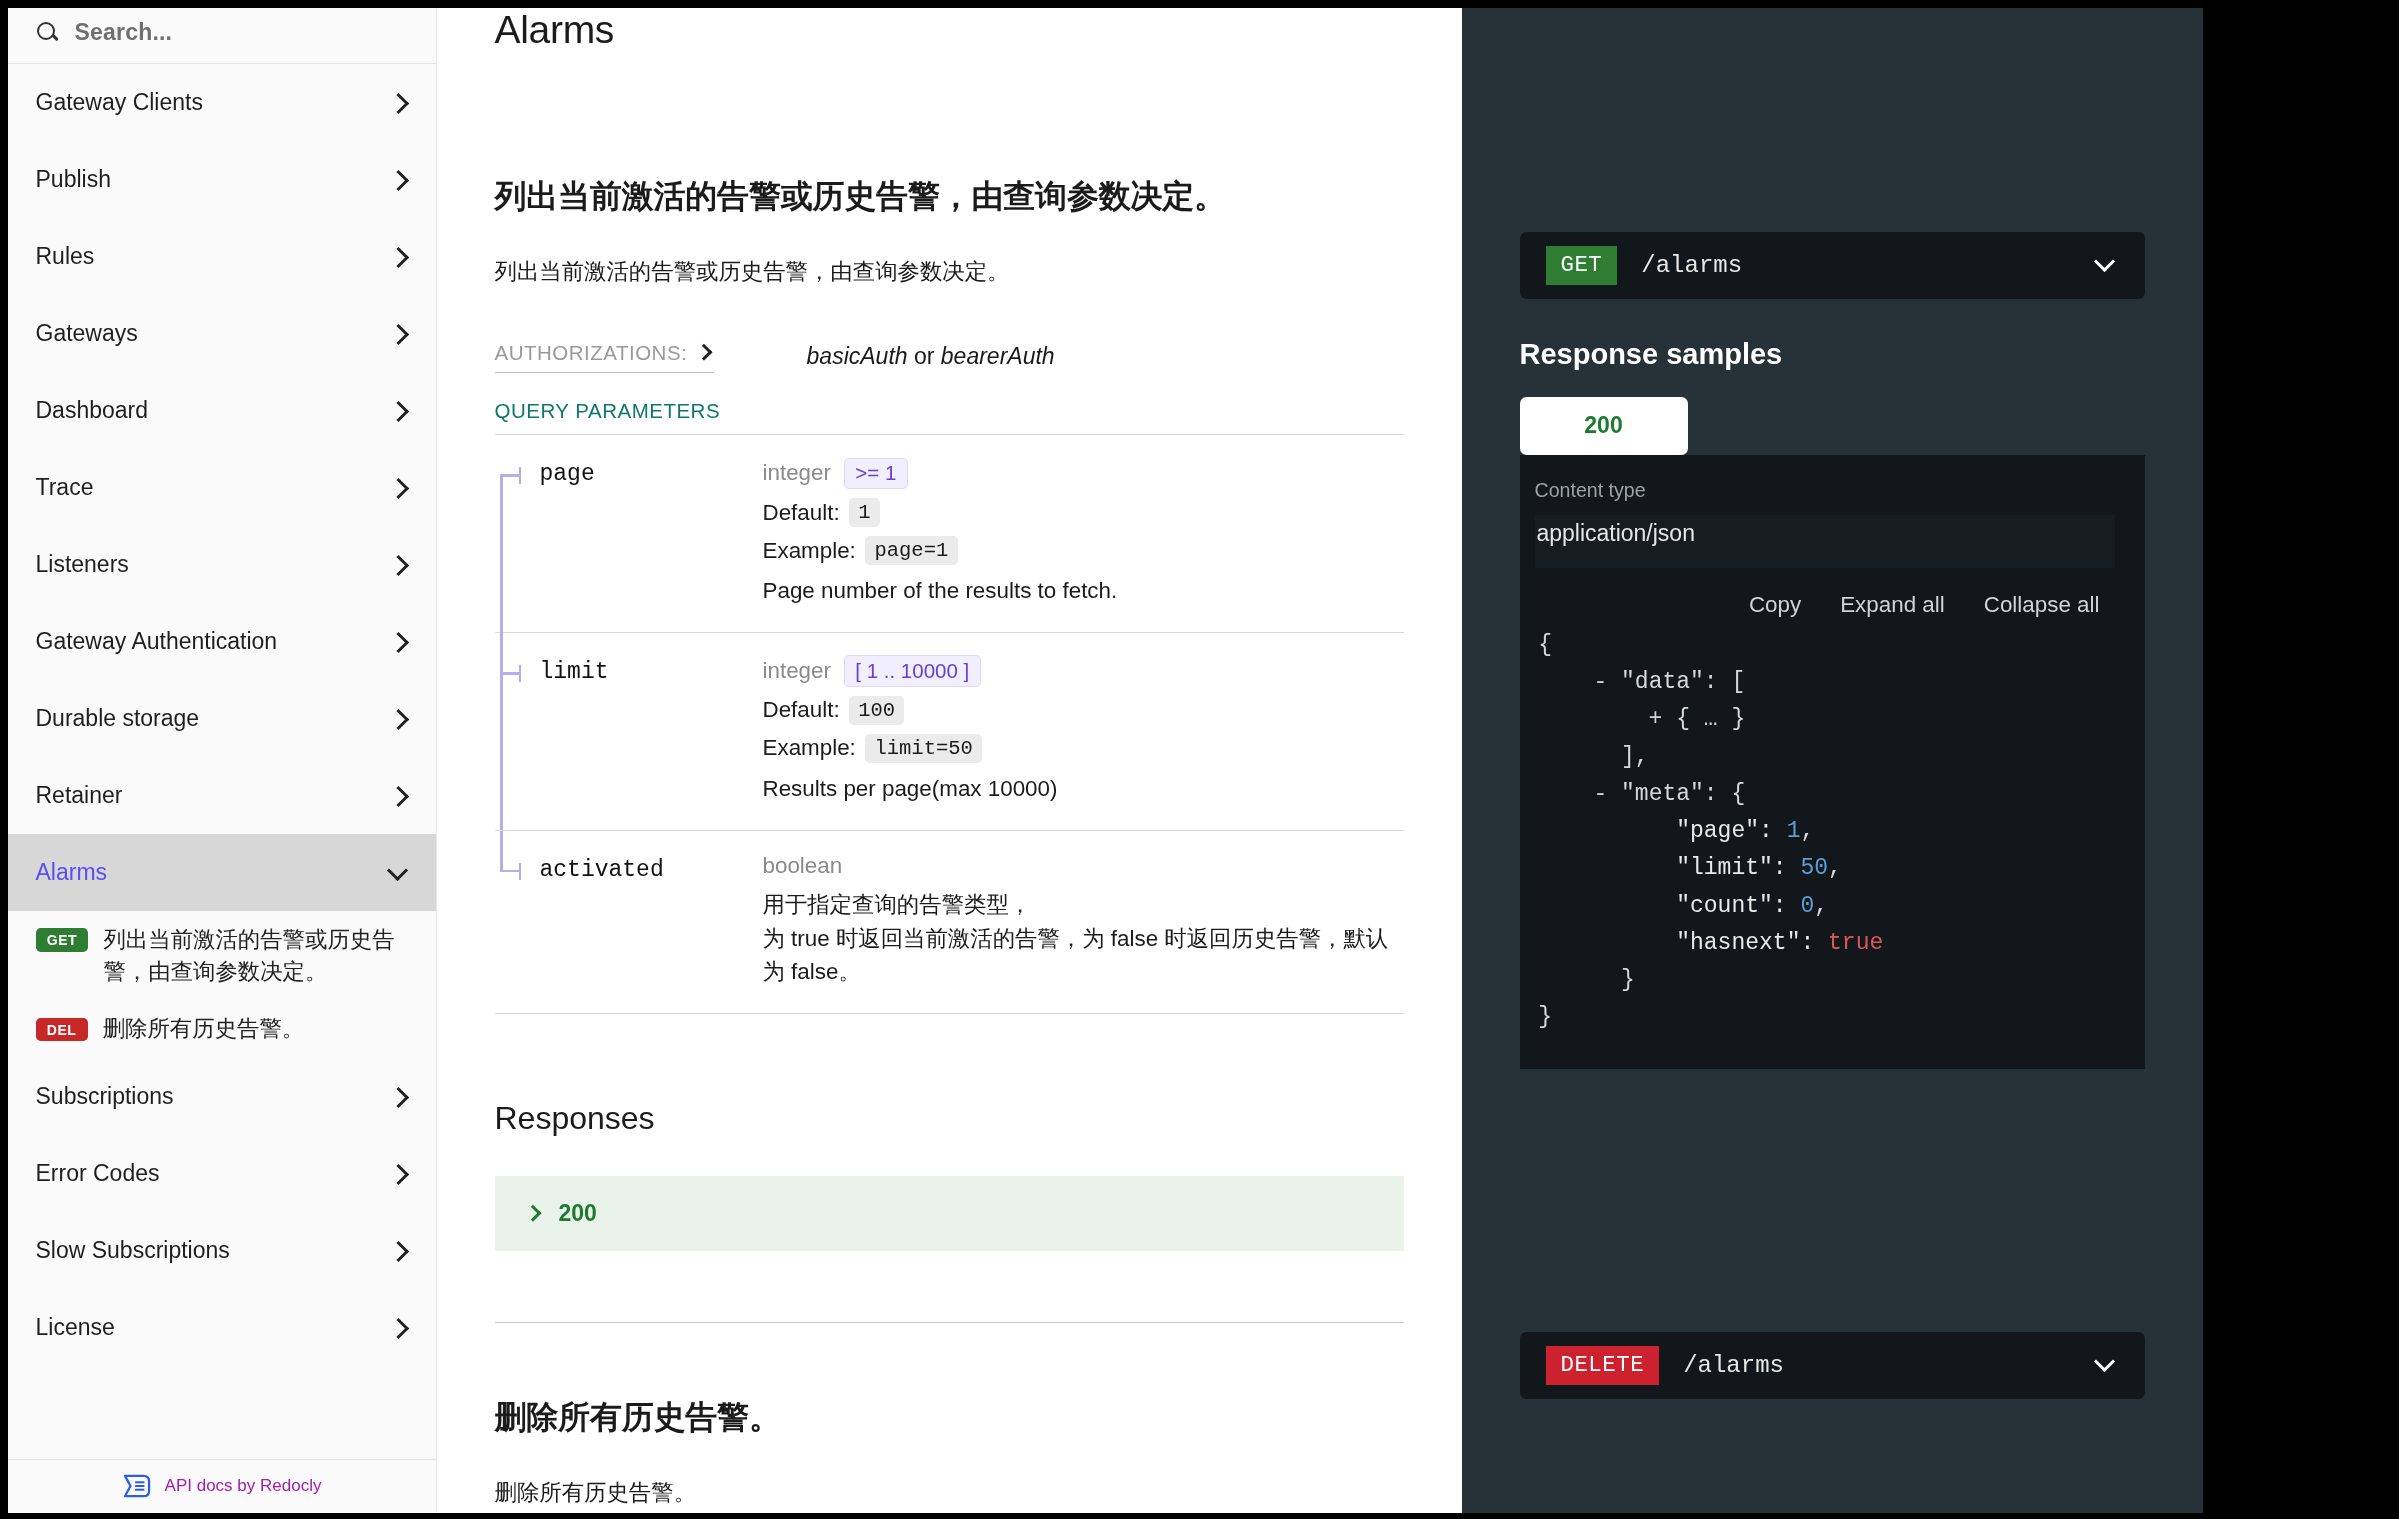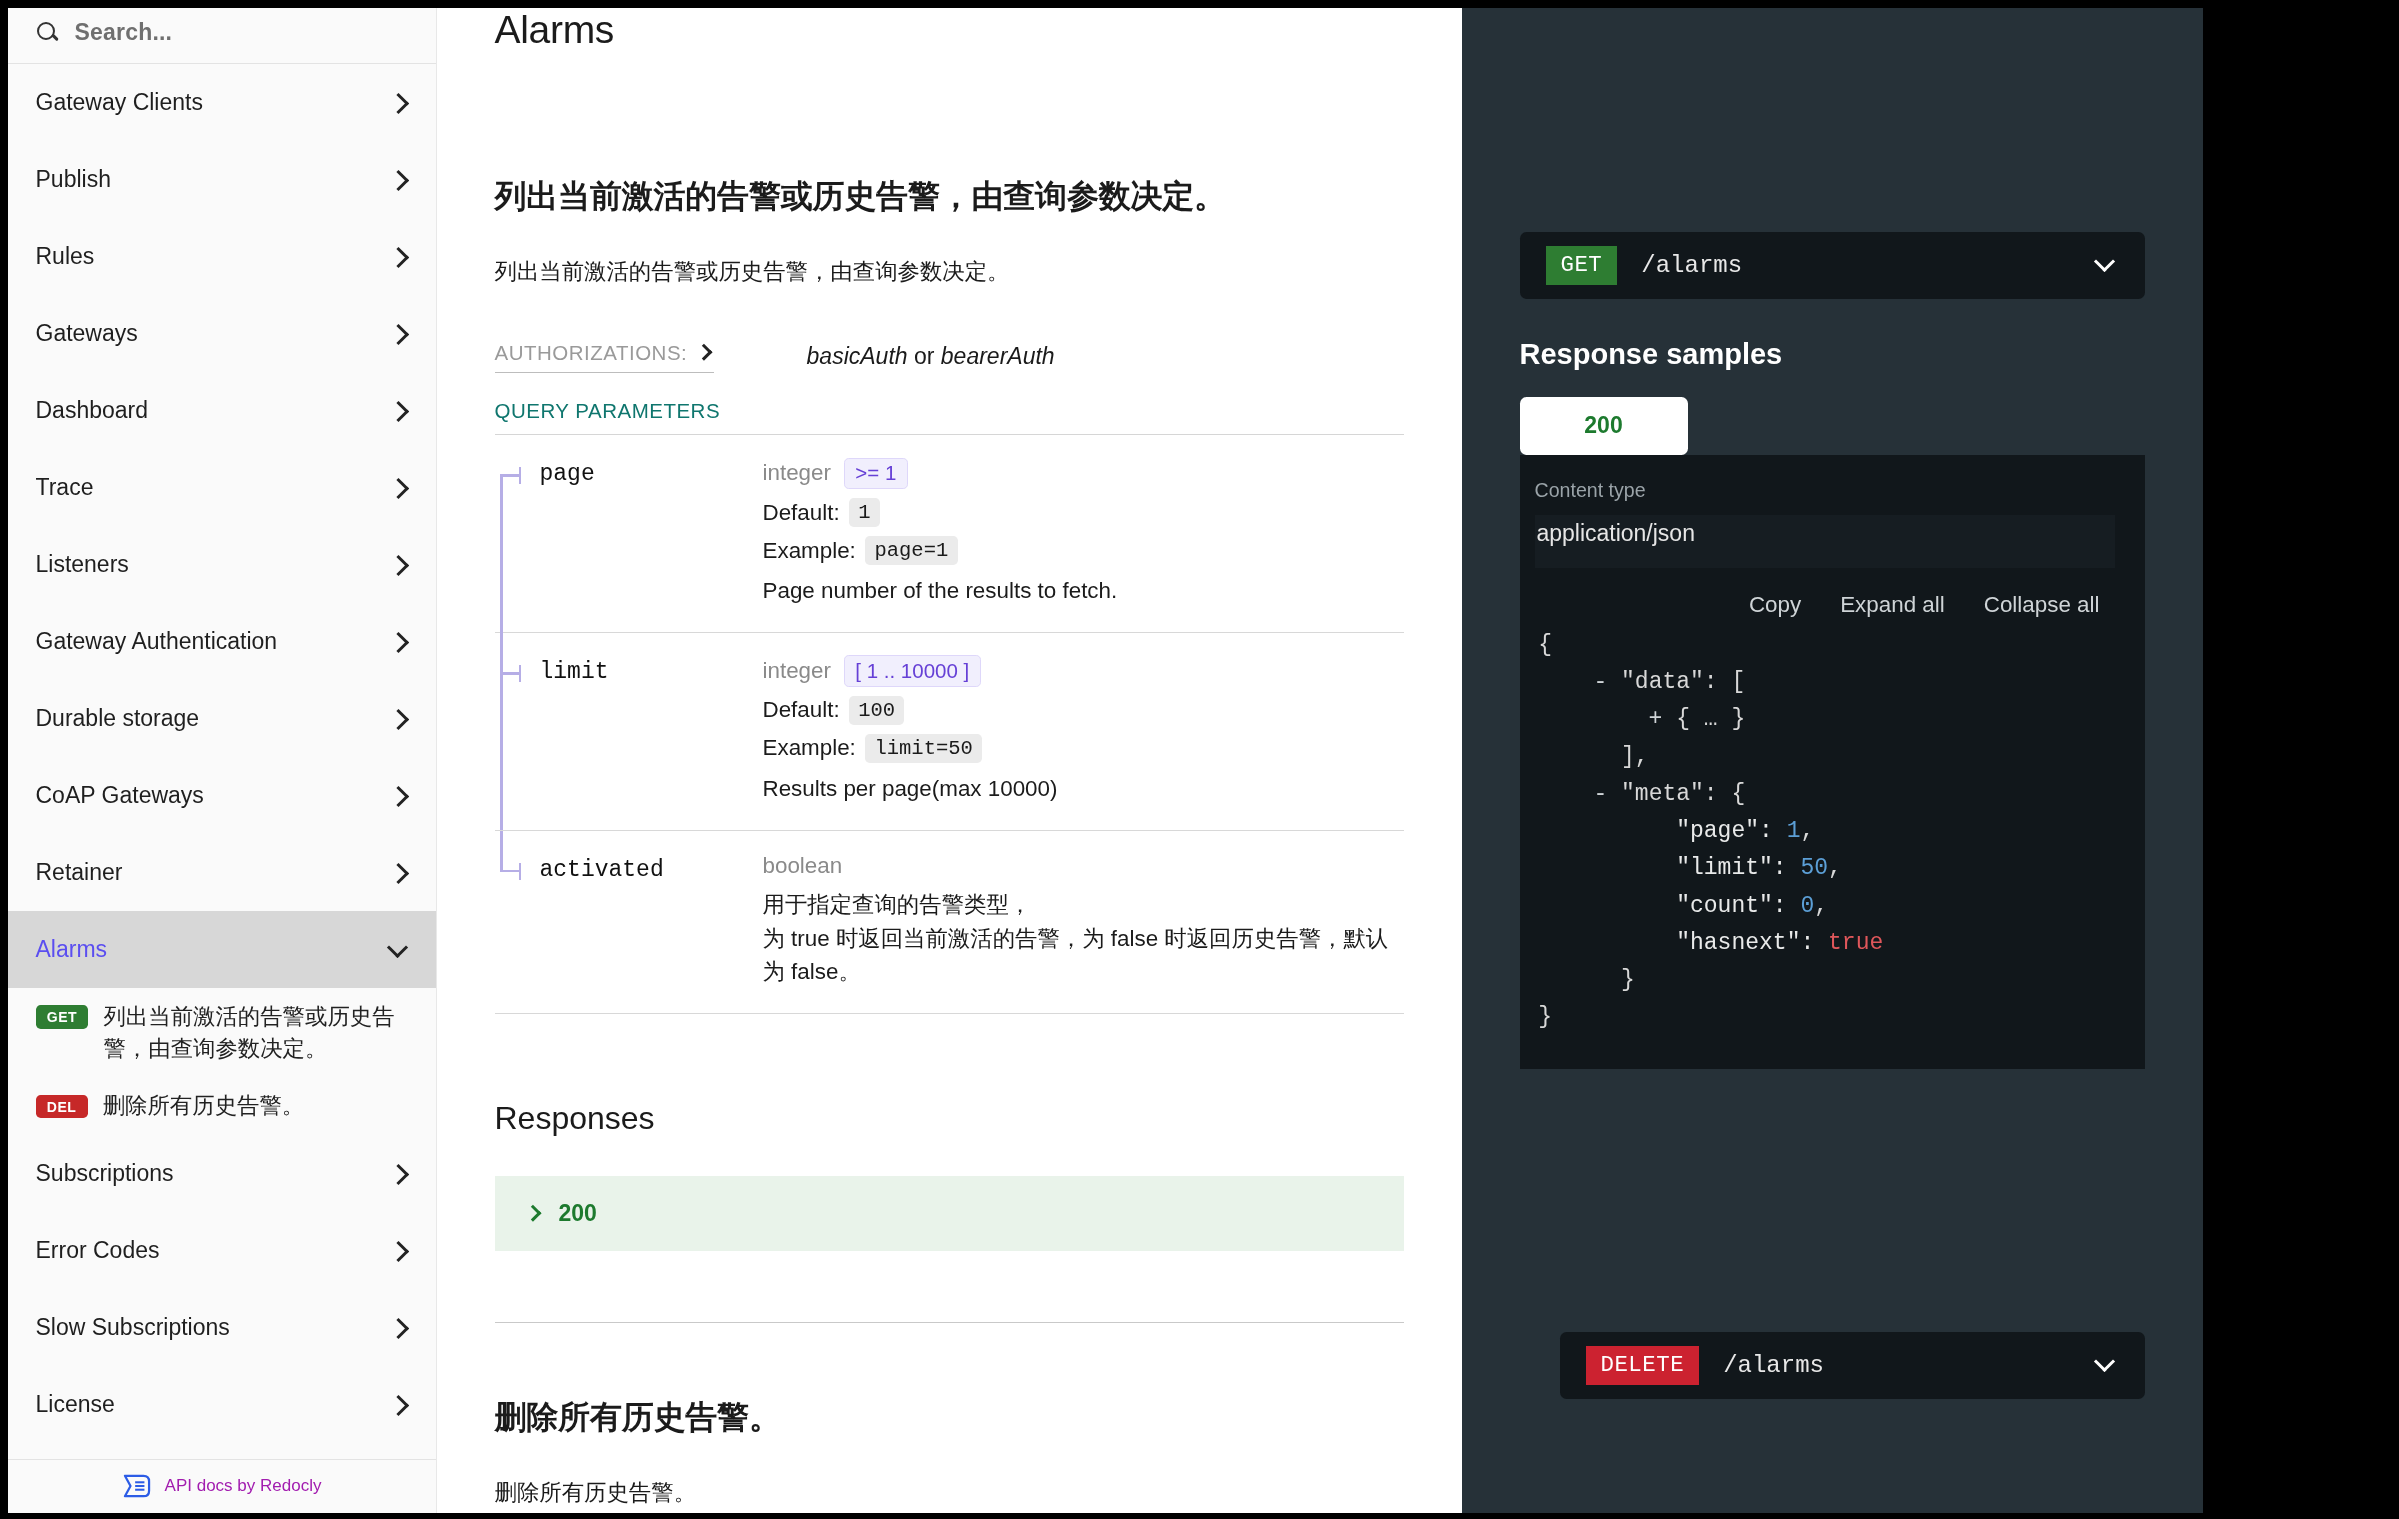--- a/index.html
+++ b/index.html
@@ -341,24 +341,20 @@
       </div>
       <div class="nav-item">
         <span class="nav-label">Gateway Authentication</span>
         <span class="chev"></span>
       </div>
       <div class="nav-item">
         <span class="nav-label">Durable storage</span>
         <span class="chev"></span>
       </div>
       <div class="nav-item">
-        <span class="nav-label">CoAP Gateways</span>
-        <span class="chev"></span>
-      </div>
-      <div class="nav-item">
         <span class="nav-label">Retainer</span>
         <span class="chev"></span>
       </div>
 
       <div class="nav-item active">
         <span class="nav-label">Alarms</span>
         <span class="chev down"></span>
       </div>
 
       <div class="op-item">
@@ -529,21 +525,21 @@
       <span class="j-punct">],</span>
     <span class="j-toggle">-</span> <span class="j-punct">"meta": {</span>
           "page": <span class="j-num">1</span><span class="j-punct">,</span>
           "limit": <span class="j-num">50</span><span class="j-punct">,</span>
           "count": <span class="j-num">0</span><span class="j-punct">,</span>
           "hasnext": <span class="j-bool">true</span>
       <span class="j-punct">}</span>
 <span class="j-punct">}</span></div>
     </div>
 
-    <div style="position:absolute; left:0; right:0; bottom:114px;margin-left:40px;">
+    <div style="position:absolute; left:0; right:0; bottom:114px;">
       <div class="endpoint-bar">
         <span class="method-chip delete">DELETE</span>
         <span class="endpoint-path">/alarms</span>
         <span class="bar-chev"></span>
       </div>
     </div>
   </aside>
 
 </div>
 

